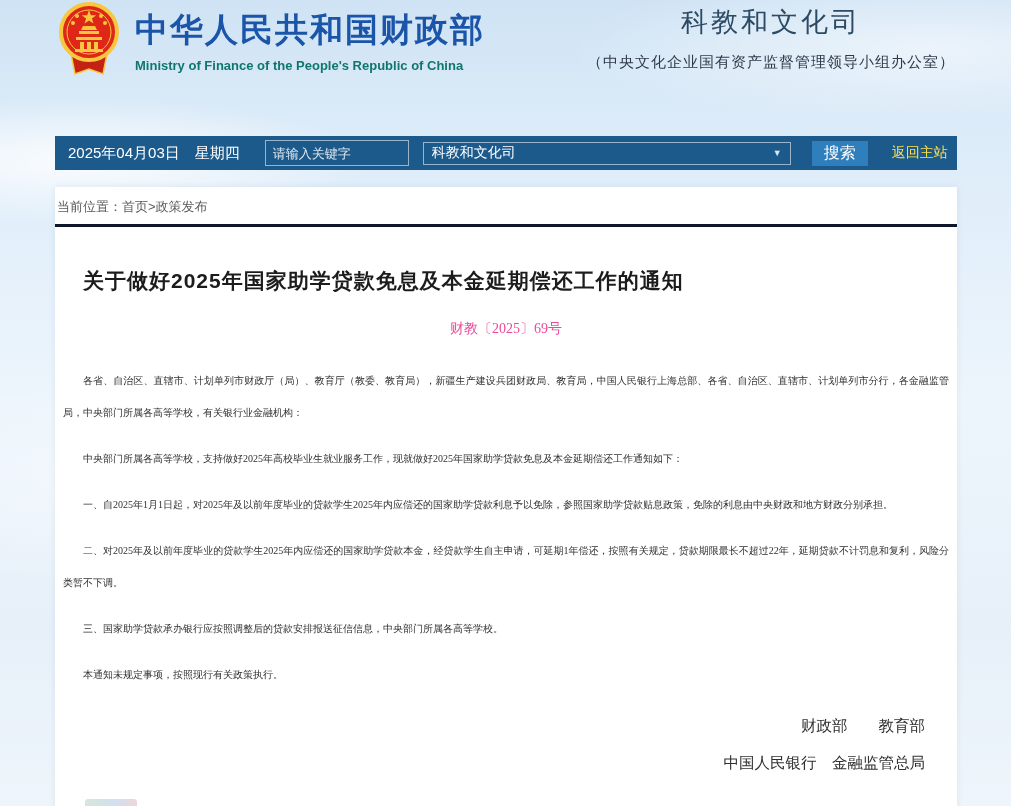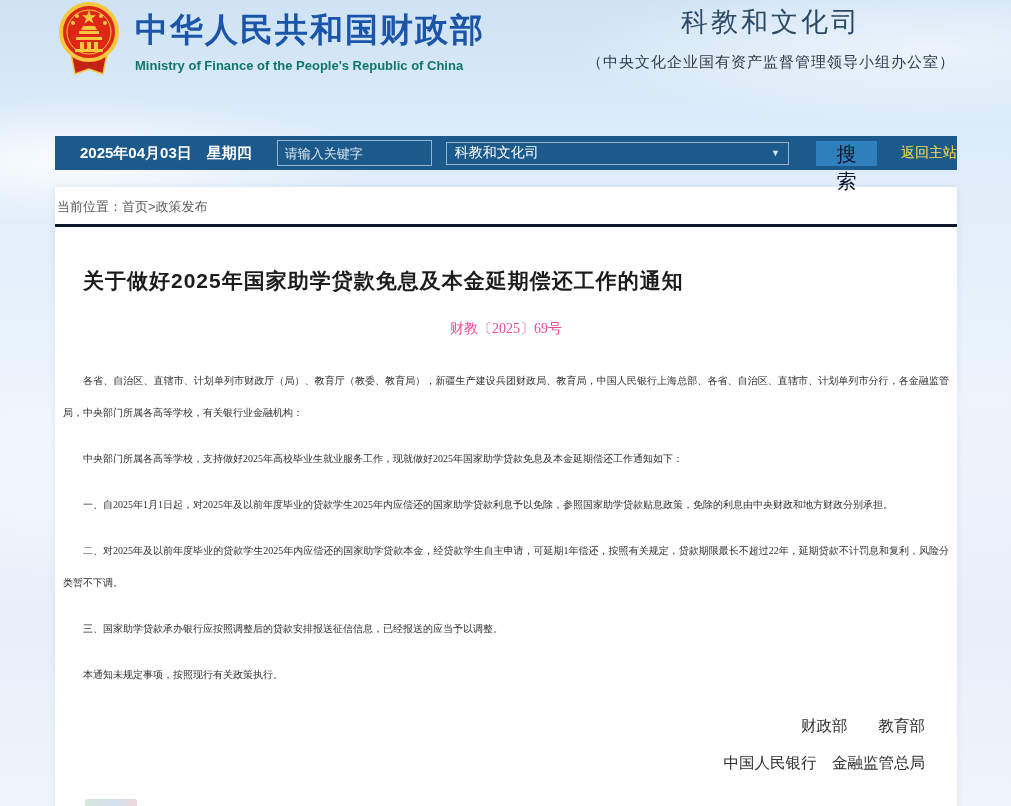--- a/index.html
+++ b/index.html
@@ -21,36 +21,36 @@
   .emblem { width:68px; height:78px; margin-top:2px; flex:none; }
   .brand-text { margin-left:12px; }
   .brand-cn { font-size:33px; font-weight:bold; color:#1b55a9; letter-spacing:2px; }
   .brand-en { font-size:13px; font-weight:bold; color:#0f766e; margin-top:5px; }
   .dept { text-align:center; padding-right:2px; margin-top:4px; }
   .dept-name { font-size:27px; color:#2c4a64; letter-spacing:3px; }
   .dept-sub { font-size:15px; color:#2e3a4a; margin-top:13px; letter-spacing:1px; }
 
   
   .navbar { height:34px; background:#1d5a8c; display:flex; align-items:center; color:#fff; }
-  .nav-date { margin-left:25px; font-size:15px; white-space:nowrap;font-weight:bold; }
+  .nav-date { margin-left:13px; font-size:15px; white-space:nowrap; }
   .nav-search-input {
-    margin-left:25px; width:155px; height:23px; background:transparent;
+    margin-left:25px; width:144px; height:23px; background:transparent;
     border:1px solid rgba(255,255,255,0.55); color:#fde047; font-size:13px; padding:12px 7px;
     font-family:"Liberation Sans","DejaVu Sans",sans-serif; outline:none;
   }
   .nav-search-input::placeholder { color:rgba(255,255,255,0.85); }
   .nav-select {
     margin-left:14px; width:368px; height:23px; border:1px solid rgba(255,255,255,0.55);
     display:flex; align-items:center; justify-content:space-between;
     padding:0 8px; font-size:14px; cursor:pointer;
   }
   .nav-select .arrow { font-size:9px; color:#d7e7f3; }
   .search-btn {
-    margin-left:27px; height:25px; padding:0 12px; background:#2e7fbc; color:#0f172a;
-    border:none; font-size:20px; cursor:pointer; font-family:inherit;
+    margin-left:21px; height:25px; padding:0 12px; background:#2e7fbc; color:#ffffff;
+    border:none; font-size:16px; cursor:pointer; font-family:inherit;
   }
   .home-link { margin-left:24px; font-size:14px; color:#fde047; text-decoration:none; white-space:nowrap; }
 
   
   .panel { background:#ffffff; margin-top:17px; min-height:643px; box-shadow:0 0 6px rgba(120,150,180,0.15); }
   .breadcrumb-row { height:40px; line-height:40px; padding-left:2px; font-size:13px; color:#5a5a5a;
     border-bottom:3px solid #0f172a; }
 
   
   .article { padding:0 8px 10px; }
@@ -121,21 +121,21 @@
 
     <div class="article">
       <h1 class="doc-title">关于做好2025年国家助学贷款免息及本金延期偿还工作的通知</h1>
       <div class="doc-number">财教〔2025〕69号</div>
 
       <div class="body-text">
         <p>各省、自治区、直辖市、计划单列市财政厅（局）、教育厅（教委、教育局），新疆生产建设兵团财政局、教育局，中国人民银行上海总部、各省、自治区、直辖市、计划单列市分行，各金融监管局，中央部门所属各高等学校，有关银行业金融机构：</p>
         <p>中央部门所属各高等学校，支持做好2025年高校毕业生就业服务工作，现就做好2025年国家助学贷款免息及本金延期偿还工作通知如下：</p>
         <p>一、自2025年1月1日起，对2025年及以前年度毕业的贷款学生2025年内应偿还的国家助学贷款利息予以免除，参照国家助学贷款贴息政策，免除的利息由中央财政和地方财政分别承担。</p>
         <p>二、对2025年及以前年度毕业的贷款学生2025年内应偿还的国家助学贷款本金，经贷款学生自主申请，可延期1年偿还，按照有关规定，贷款期限最长不超过22年，延期贷款不计罚息和复利，风险分类暂不下调。</p>
-        <p>三、国家助学贷款承办银行应按照调整后的贷款安排报送征信信息，已经报送的应当予以调整。</p>
+        <p>三、国家助学贷款承办银行应按照调整后的贷款安排报送征信信息，中央部门所属各高等学校。</p>
         <p>本通知未规定事项，按照现行有关政策执行。</p>
       </div>
 
       <div class="signatures">
         <div class="sig-line">财政部　　教育部</div>
         <div class="sig-line">中国人民银行　金融监管总局</div>
 
       </div>
     </div>
   </div>

